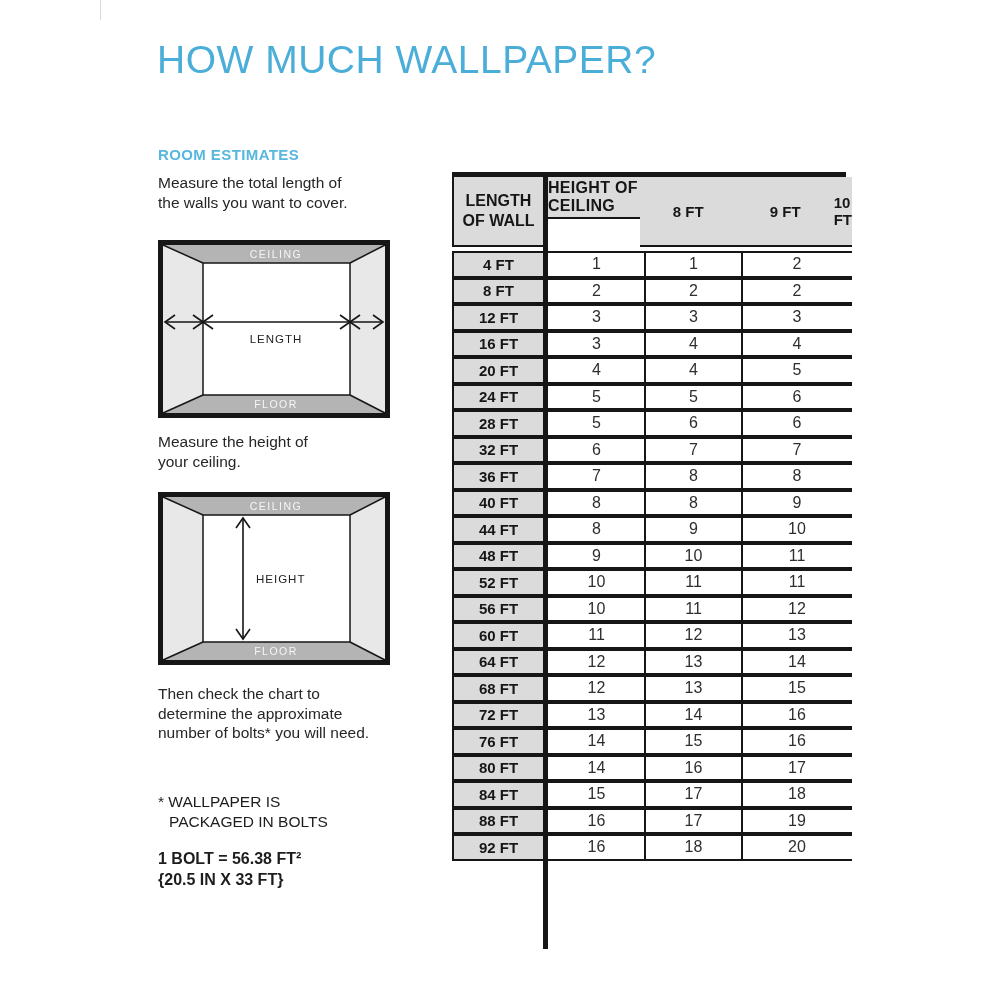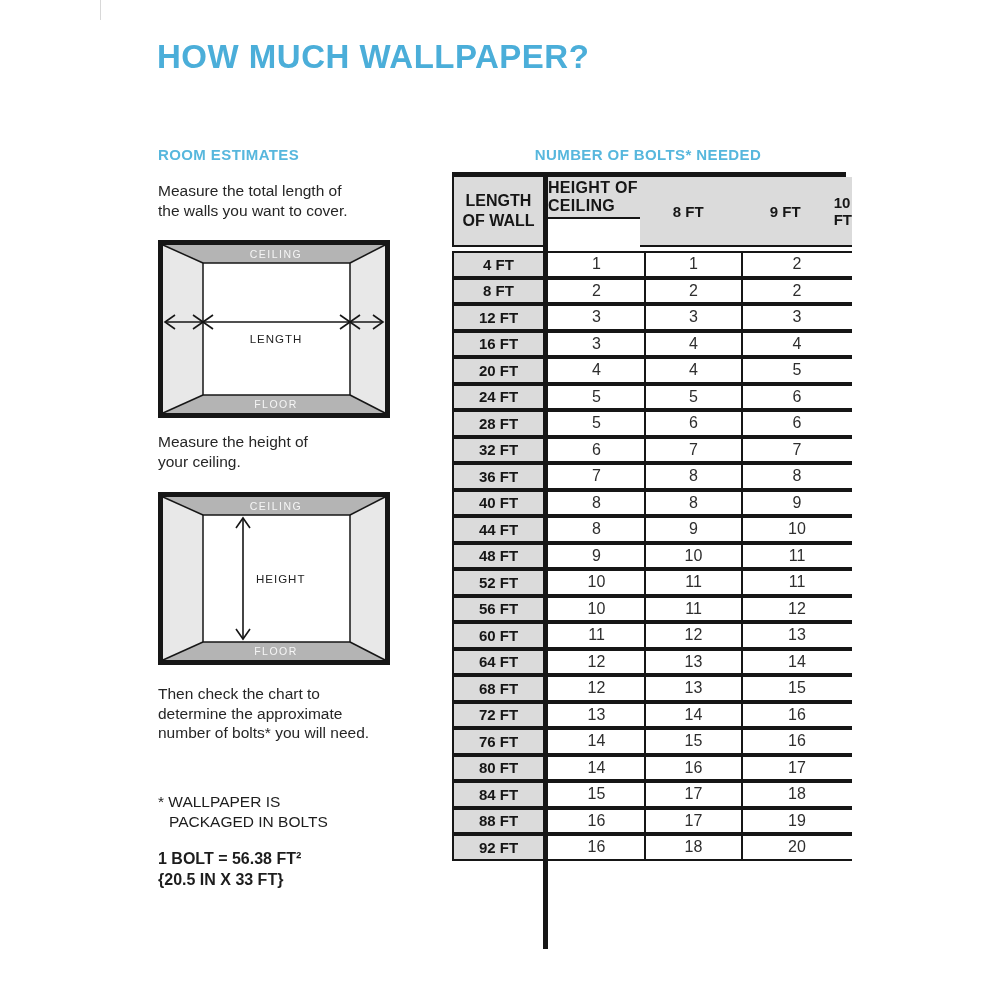--- a/index.html
+++ b/index.html
@@ -6,42 +6,42 @@
   html, body { width: 1000px; height: 1000px; background: #ffffff; }
   body {
     position: relative;
     font-family: "Liberation Sans", "DejaVu Sans", sans-serif;
     color: #222;
     overflow: hidden;
   }
 
   .page-title {
     position: absolute; left: 157px; top: 38px;
-    font-size: 33px; font-weight: bold; letter-spacing: 0.5px;
+    font-size: 39px; font-weight: normal; letter-spacing: 0.5px;
     color: #4BAED9;
   }
 
   .scan-artifact {
     position: absolute; left: 100px; top: 0; width: 1px; height: 20px;
     background: #d8d8d8;
   }
 
   
   .left-col { position: absolute; left: 158px; top: 146px; width: 300px; height: 810px; }
   .section-title {
     position: absolute; left: 0; top: 0;
     font-size: 15px; font-weight: bold; letter-spacing: 0.4px;
     color: #57B7DD;
   }
   .body-text {
     position: absolute; left: 0;
     font-size: 15.5px; line-height: 19.5px; color: #262626;
     white-space: pre-line;
   }
-  .step1 { top: 35px; }
+  .step1 { top: 27px; }
   .step2 { top: 286px; }
   .step3 { top: 538px; }
   .footnote {
     position: absolute; left: 0; top: 646px;
     font-size: 15.5px; line-height: 19.5px; font-weight: normal; color: #1d1d1d;
     white-space: pre-line; padding-left: 11px; text-indent: -11px;
   }
   .bolt-info {
     position: absolute; left: 0; top: 702px;
     font-size: 16px; line-height: 21px; font-weight: bold; color: #1d1d1d;
@@ -197,21 +197,20 @@
 
   <div class="footnote">* WALLPAPER IS
 PACKAGED IN BOLTS</div>
 
   <div class="bolt-info">1 BOLT = 56.38 FT²
 {20.5 IN X 33 FT}</div>
 </div>
 
 <div class="right-col">
 
-  <div class="table-title">NUMBER OF BOLTS* NEEDED</div>
 
   <div class="hd-table">
     <div class="thick-top"></div>
     <div class="vbar"></div>
 
     <div class="thead">
       <div class="col1-cell">LENGTH
 OF WALL</div>
       <div class="head-spacer"></div>
       <div class="data-head">

